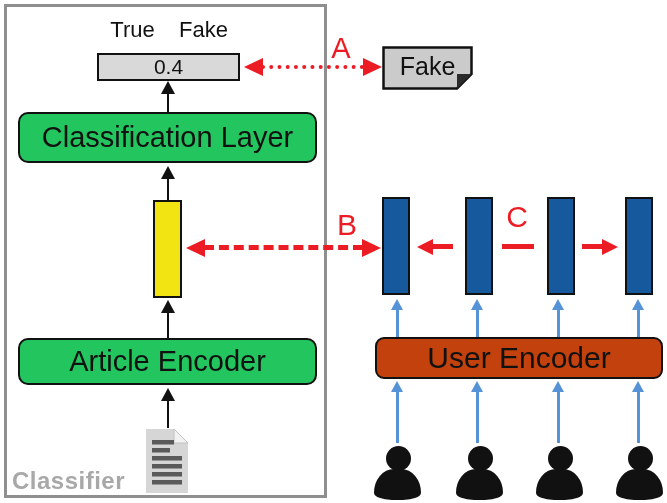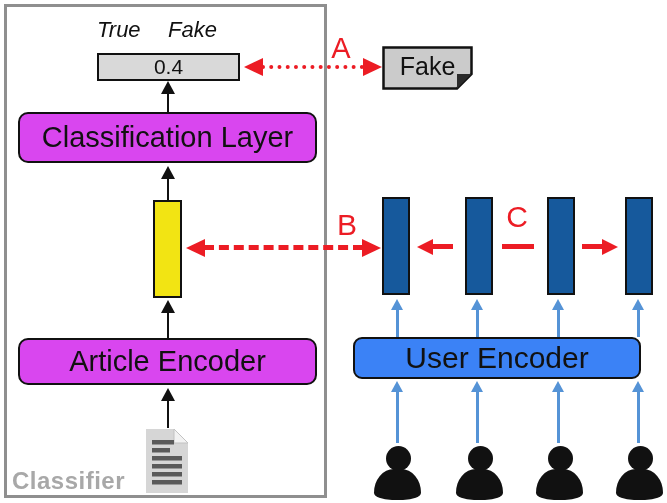--- a/index.html
+++ b/index.html
@@ -7,31 +7,31 @@
     position:relative;width:667px;height:503px;background:#fff;overflow:hidden;
     font-family:"Liberation Sans",sans-serif;color:#111;
   }
   .abs{position:absolute;}
   
   .panel{
     left:4px;top:4px;width:317px;height:488px;
     border:3px solid #8F8F8F;background:#fff;
   }
   
-  .hdr{top:17px;width:71px;text-align:left;font-size:22px;font-style:italic;}
+  .hdr{top:17px;width:71px;text-align:center;font-size:22px;}
   
   .prob{
     left:97px;top:53px;width:139px;height:24px;display:flex;
     border:2px solid #111;background:#D9D9D9;
   }
   .prob .cell{flex:1;text-align:center;font-size:21px;line-height:24px;}
   .prob .cell + .cell{border-left:2px solid #111;}
   
   .box{
-    left:18px;background:#d946ef;border:2.5px solid #111;border-radius:10px;
+    left:18px;background:#22c55e;border:2.5px solid #111;border-radius:10px;
     width:295px;display:flex;align-items:center;justify-content:center;
     font-size:29px;
   }
   
   .ybar{left:153px;top:200px;width:25px;height:94px;background:#F2E413;border:2px solid #111;}
   .bbar{top:197px;width:24px;height:94px;background:#16599C;border:2px solid #111;}
   
   .bshaft{width:2px;background:#111;left:167px;}
   .bhead{left:161px;width:0;height:0;border-left:7px solid transparent;border-right:7px solid transparent;border-bottom:13px solid #111;}
   
@@ -42,21 +42,21 @@
   .rhead-l{width:0;height:0;border-top:9px solid transparent;border-bottom:9px solid transparent;border-right:19px solid #EC1C24;}
   .rhead-r{width:0;height:0;border-top:9px solid transparent;border-bottom:9px solid transparent;border-left:19px solid #EC1C24;}
   .rhead-l.sm{border-top-width:8px;border-bottom-width:8px;border-right-width:16px;}
   .rhead-r.sm{border-top-width:8px;border-bottom-width:8px;border-left-width:16px;}
   .rline{height:5px;background:#EC1C24;}
   
   .blshaft{width:3px;background:#5593D6;}
   .blhead{width:0;height:0;border-left:6px solid transparent;border-right:6px solid transparent;border-bottom:11px solid #5593D6;}
   
   .uenc{
-    left:353px;top:337px;width:284px;height:38px;background:#3b82f6;
+    left:375px;top:337px;width:284px;height:38px;background:#c2410c;
     border:2.5px solid #111;border-radius:9px;display:flex;align-items:center;justify-content:center;
     font-size:30px;
   }
   
   .person{width:48px;height:54px;top:446px;}
   .p-head{position:absolute;left:12px;top:0;width:25px;height:25px;border-radius:50%;background:#111;}
   .p-body{position:absolute;left:0;top:23px;width:47px;height:31px;background:#111;
           border-radius:50% 50% 45% 45% / 90% 90% 28% 28%;}
   
   .corner{left:12px;top:467px;font-size:24px;font-weight:bold;color:#A8A8A8;letter-spacing:.5px;}

